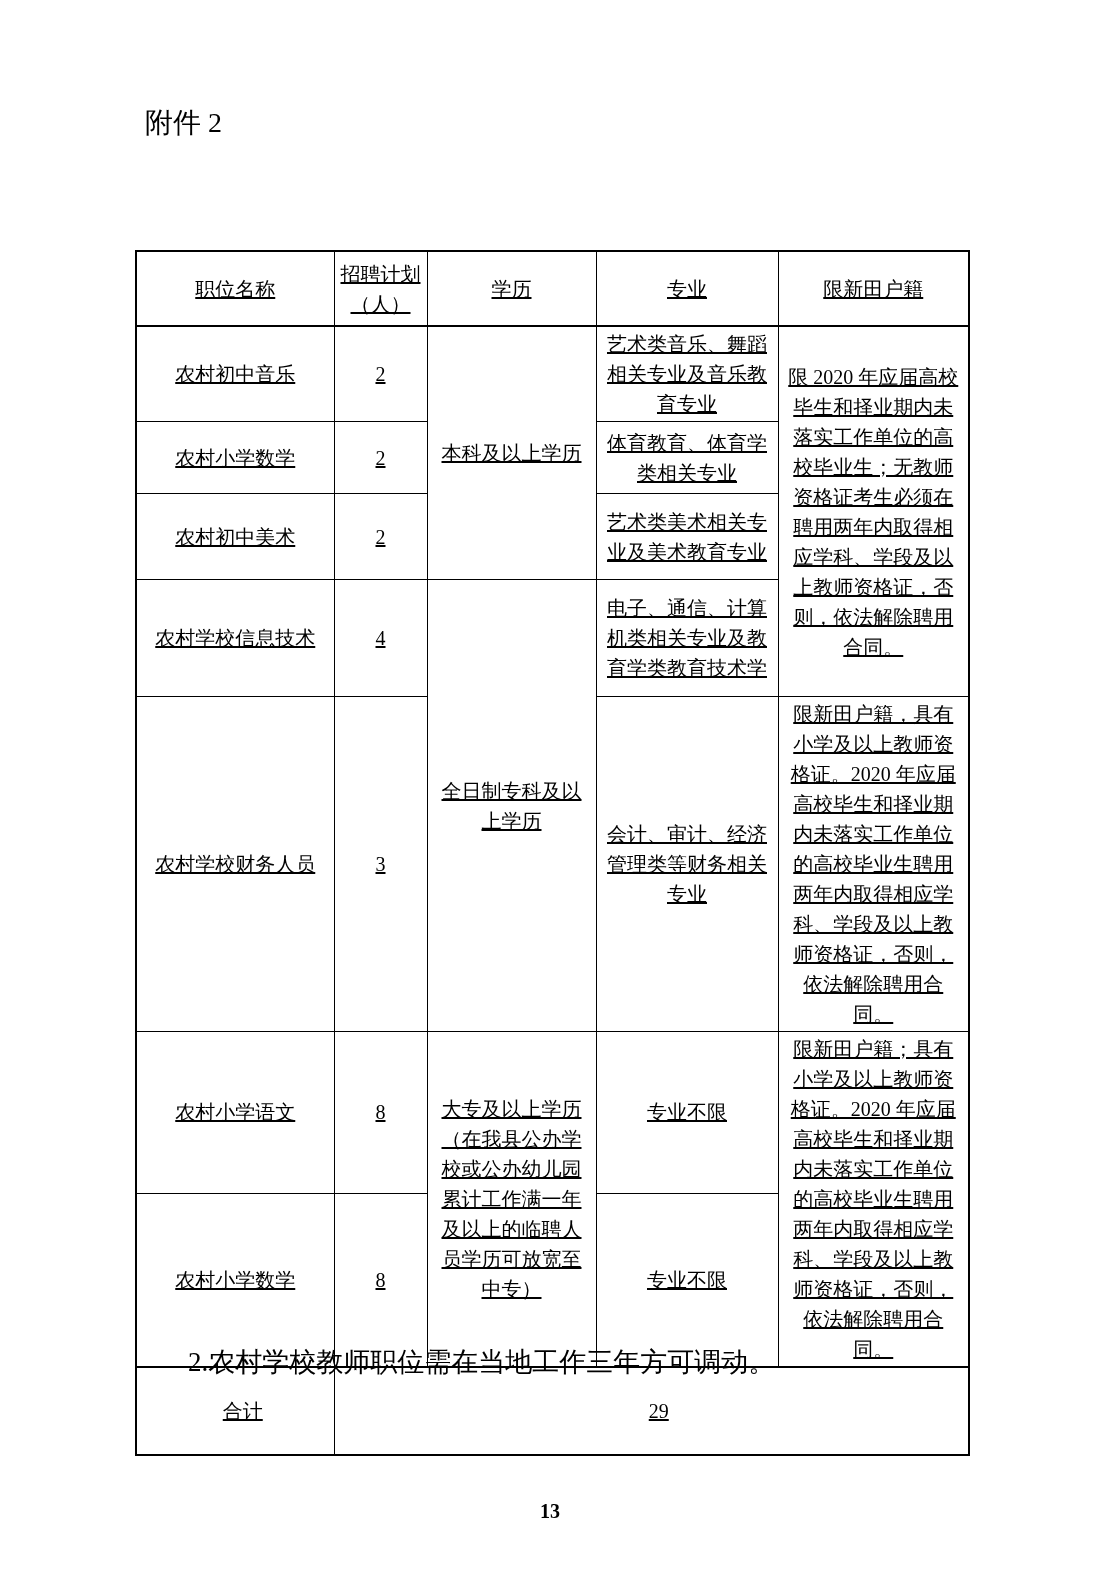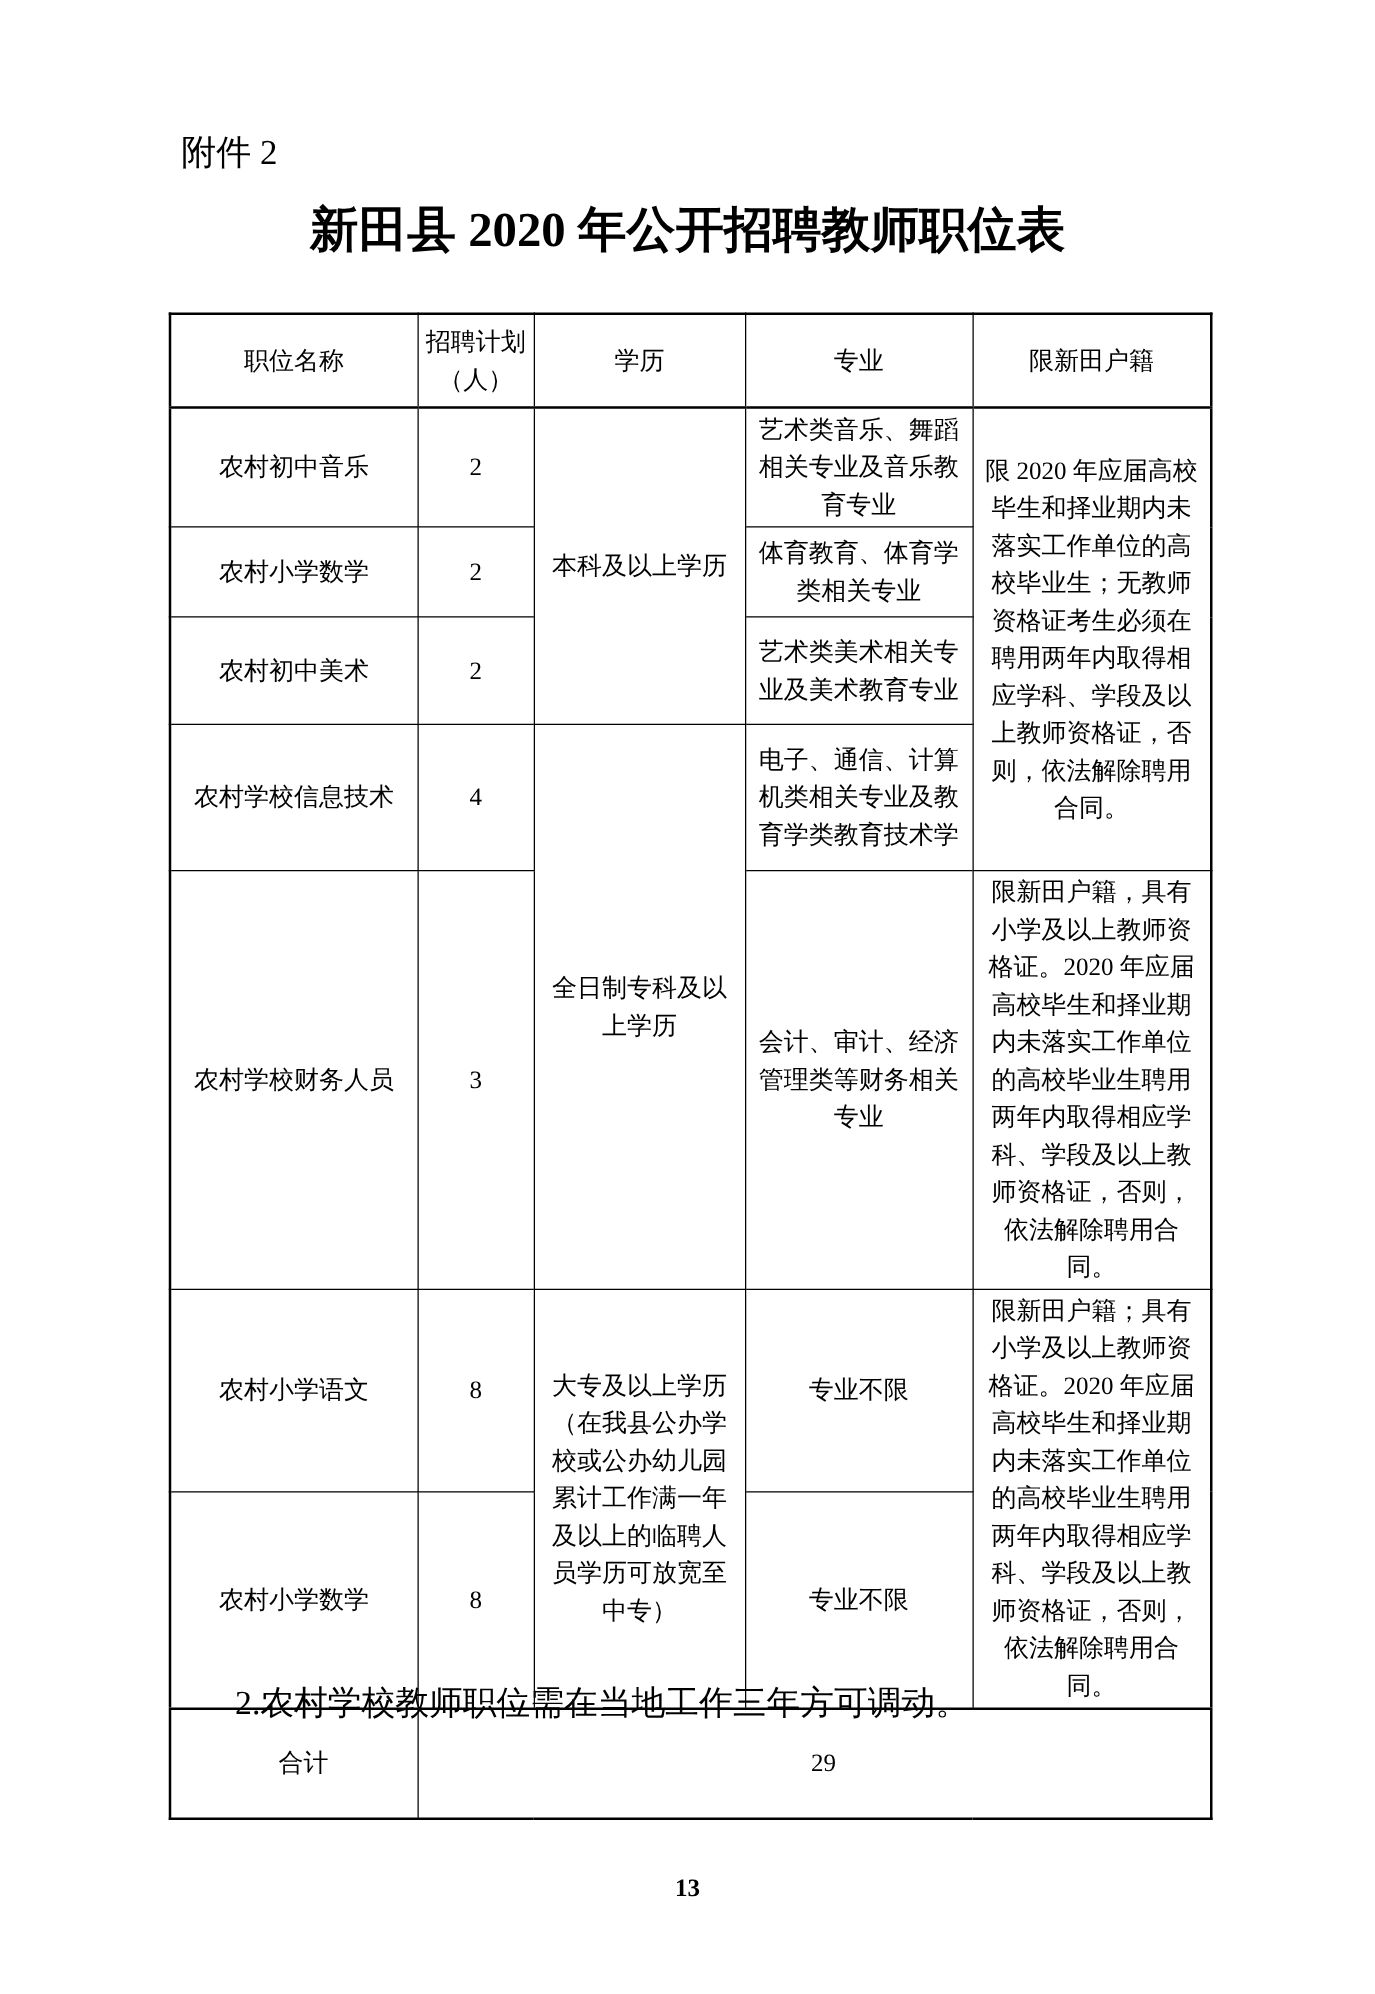--- a/index.html
+++ b/index.html
@@ -36,20 +36,21 @@
     line-height: 56px;
   }
   table.positions {
     position: absolute;
     left: 135px;
     top: 250px;
     width: 833px;
     border-collapse: collapse;
     table-layout: fixed;
     border: 2px solid #000;
+    text-decoration: underline;
   }
   table.positions td {
     border: 1px solid #000;
     text-align: center;
     vertical-align: middle;
     font-size: 20px;
     line-height: 30px;
     padding: 2px 5px;
     overflow: hidden;
     word-break: break-all;
@@ -82,21 +83,20 @@
     font-weight: bold;
   }
 </style>
 </head>
 <body>
 
 <div class="page">
 
   <div class="attachment-label">附件 2</div>
 
-  <div class="doc-title">新田县 2020 年公开招聘教师职位表</div>
 
   <table class="positions">
     <colgroup>
       <col style="width:198px">
       <col style="width:93px">
       <col style="width:169px">
       <col style="width:182px">
       <col style="width:191px">
     </colgroup>
     <tbody>

